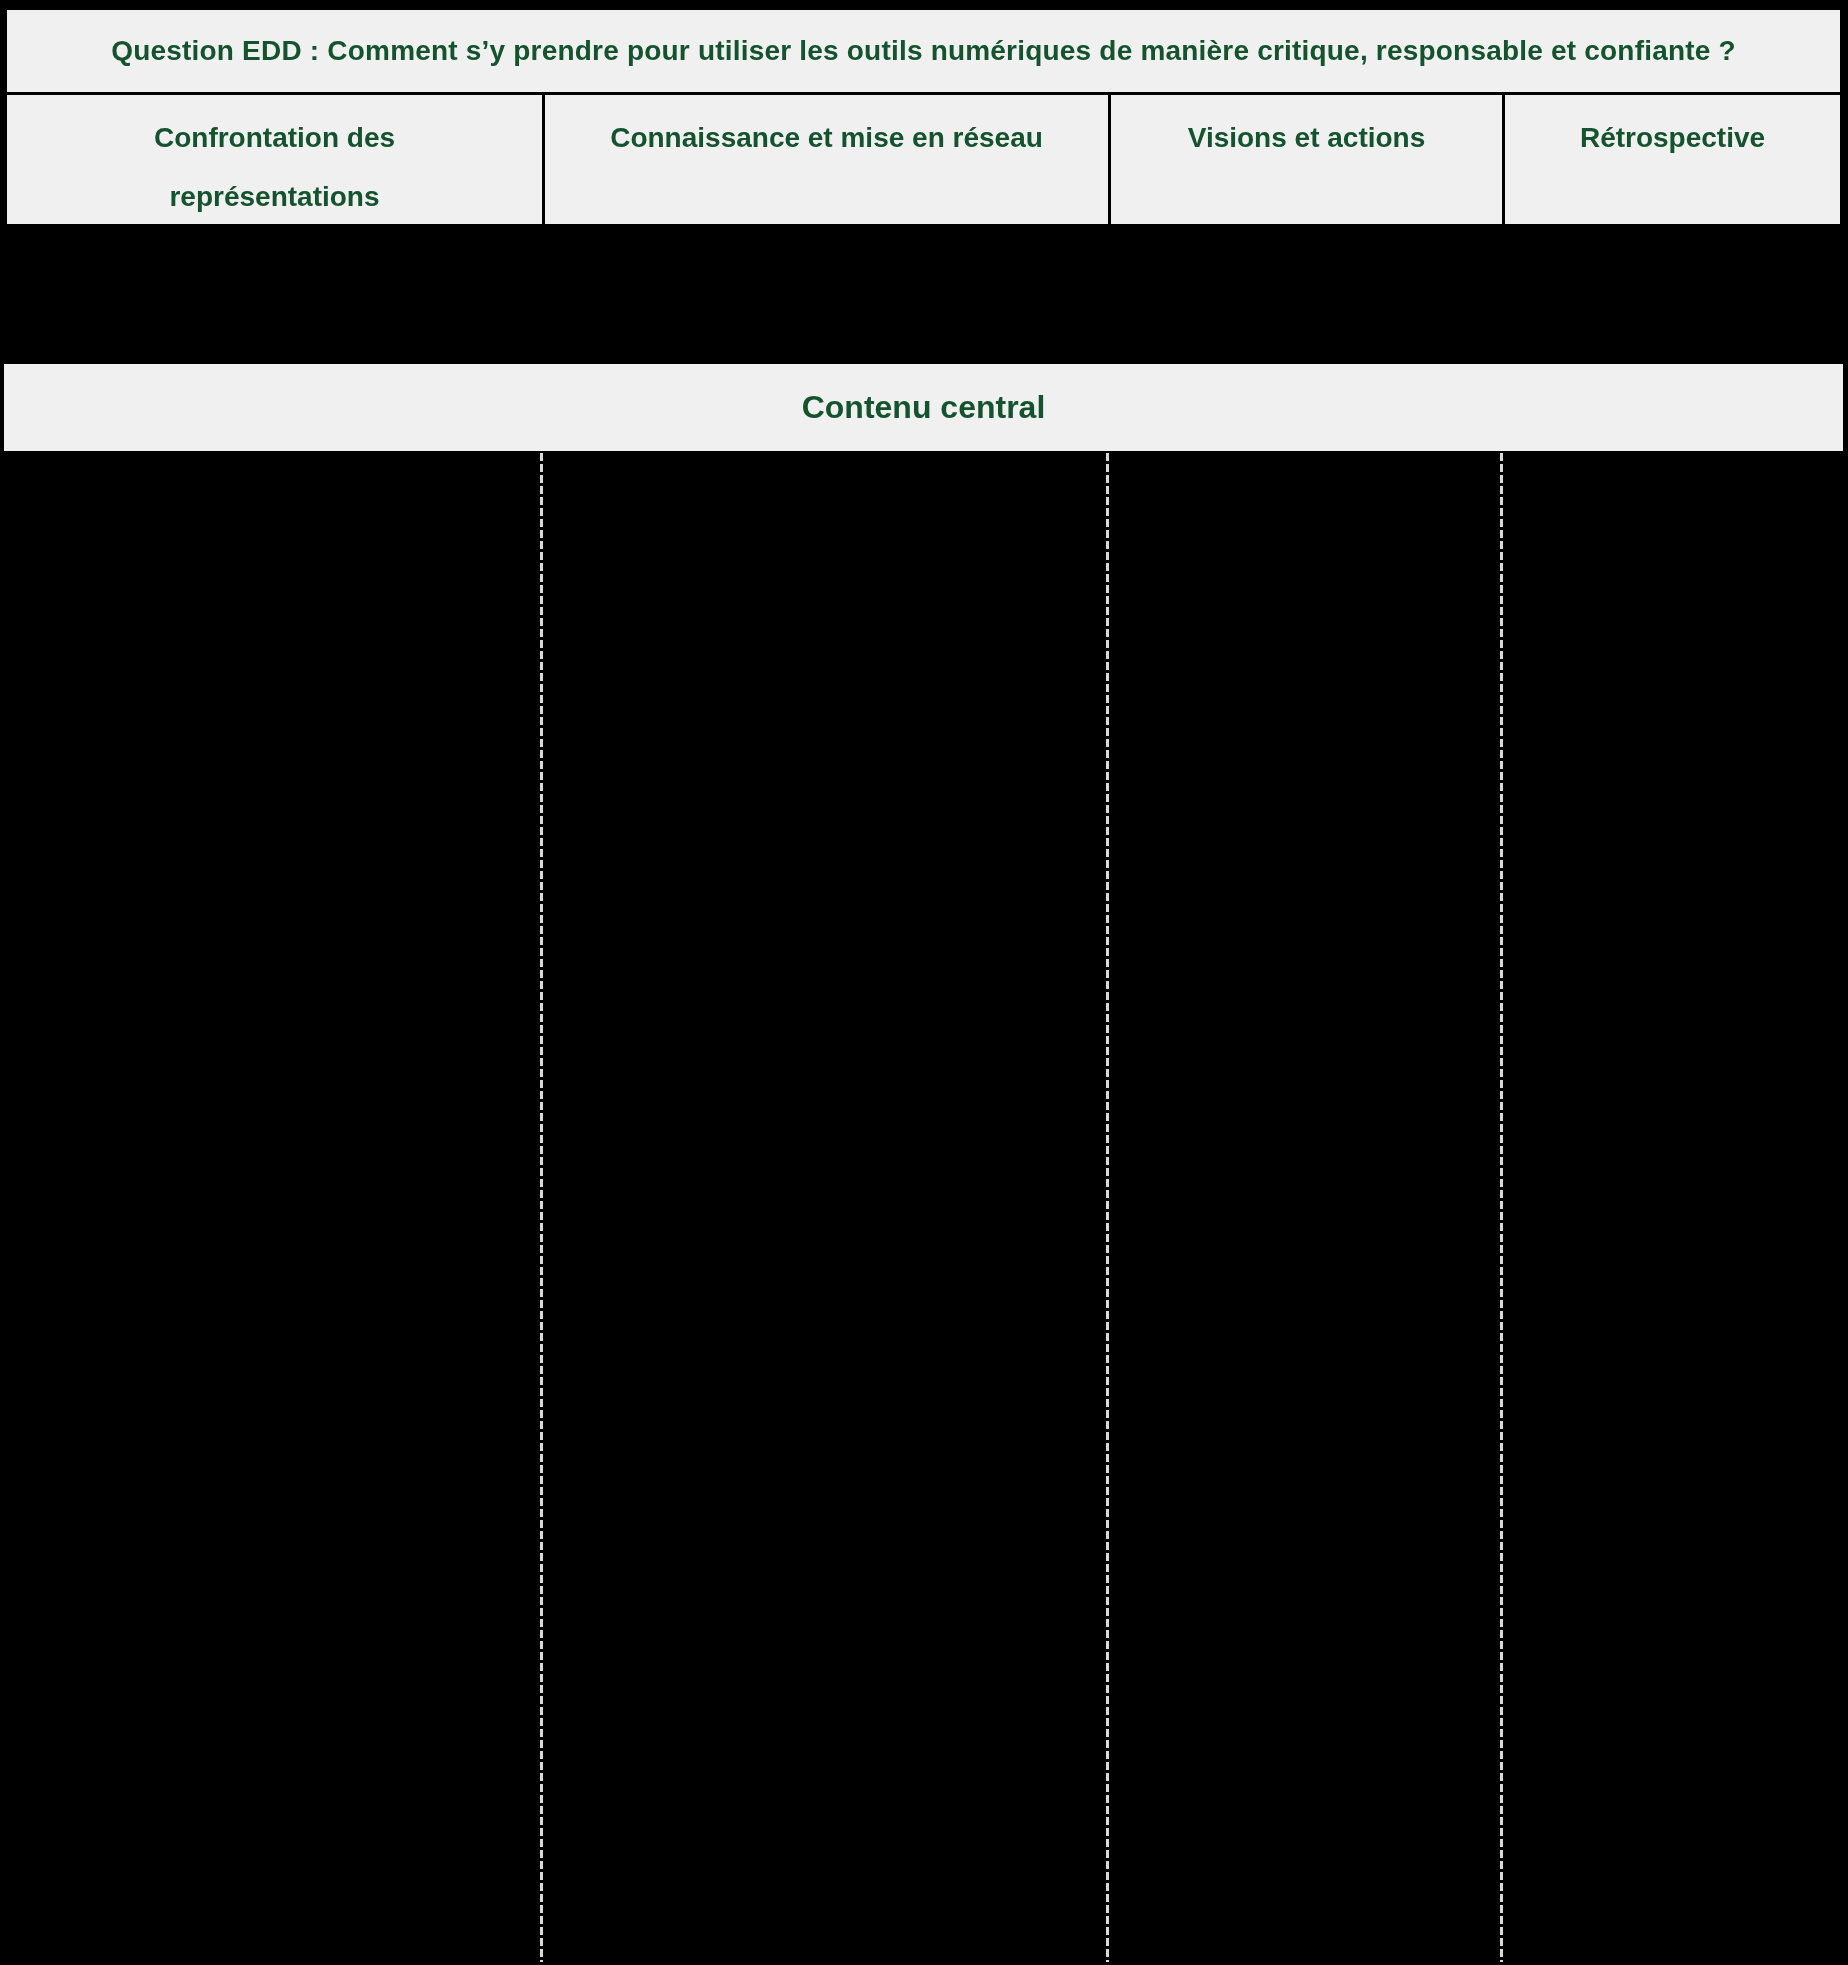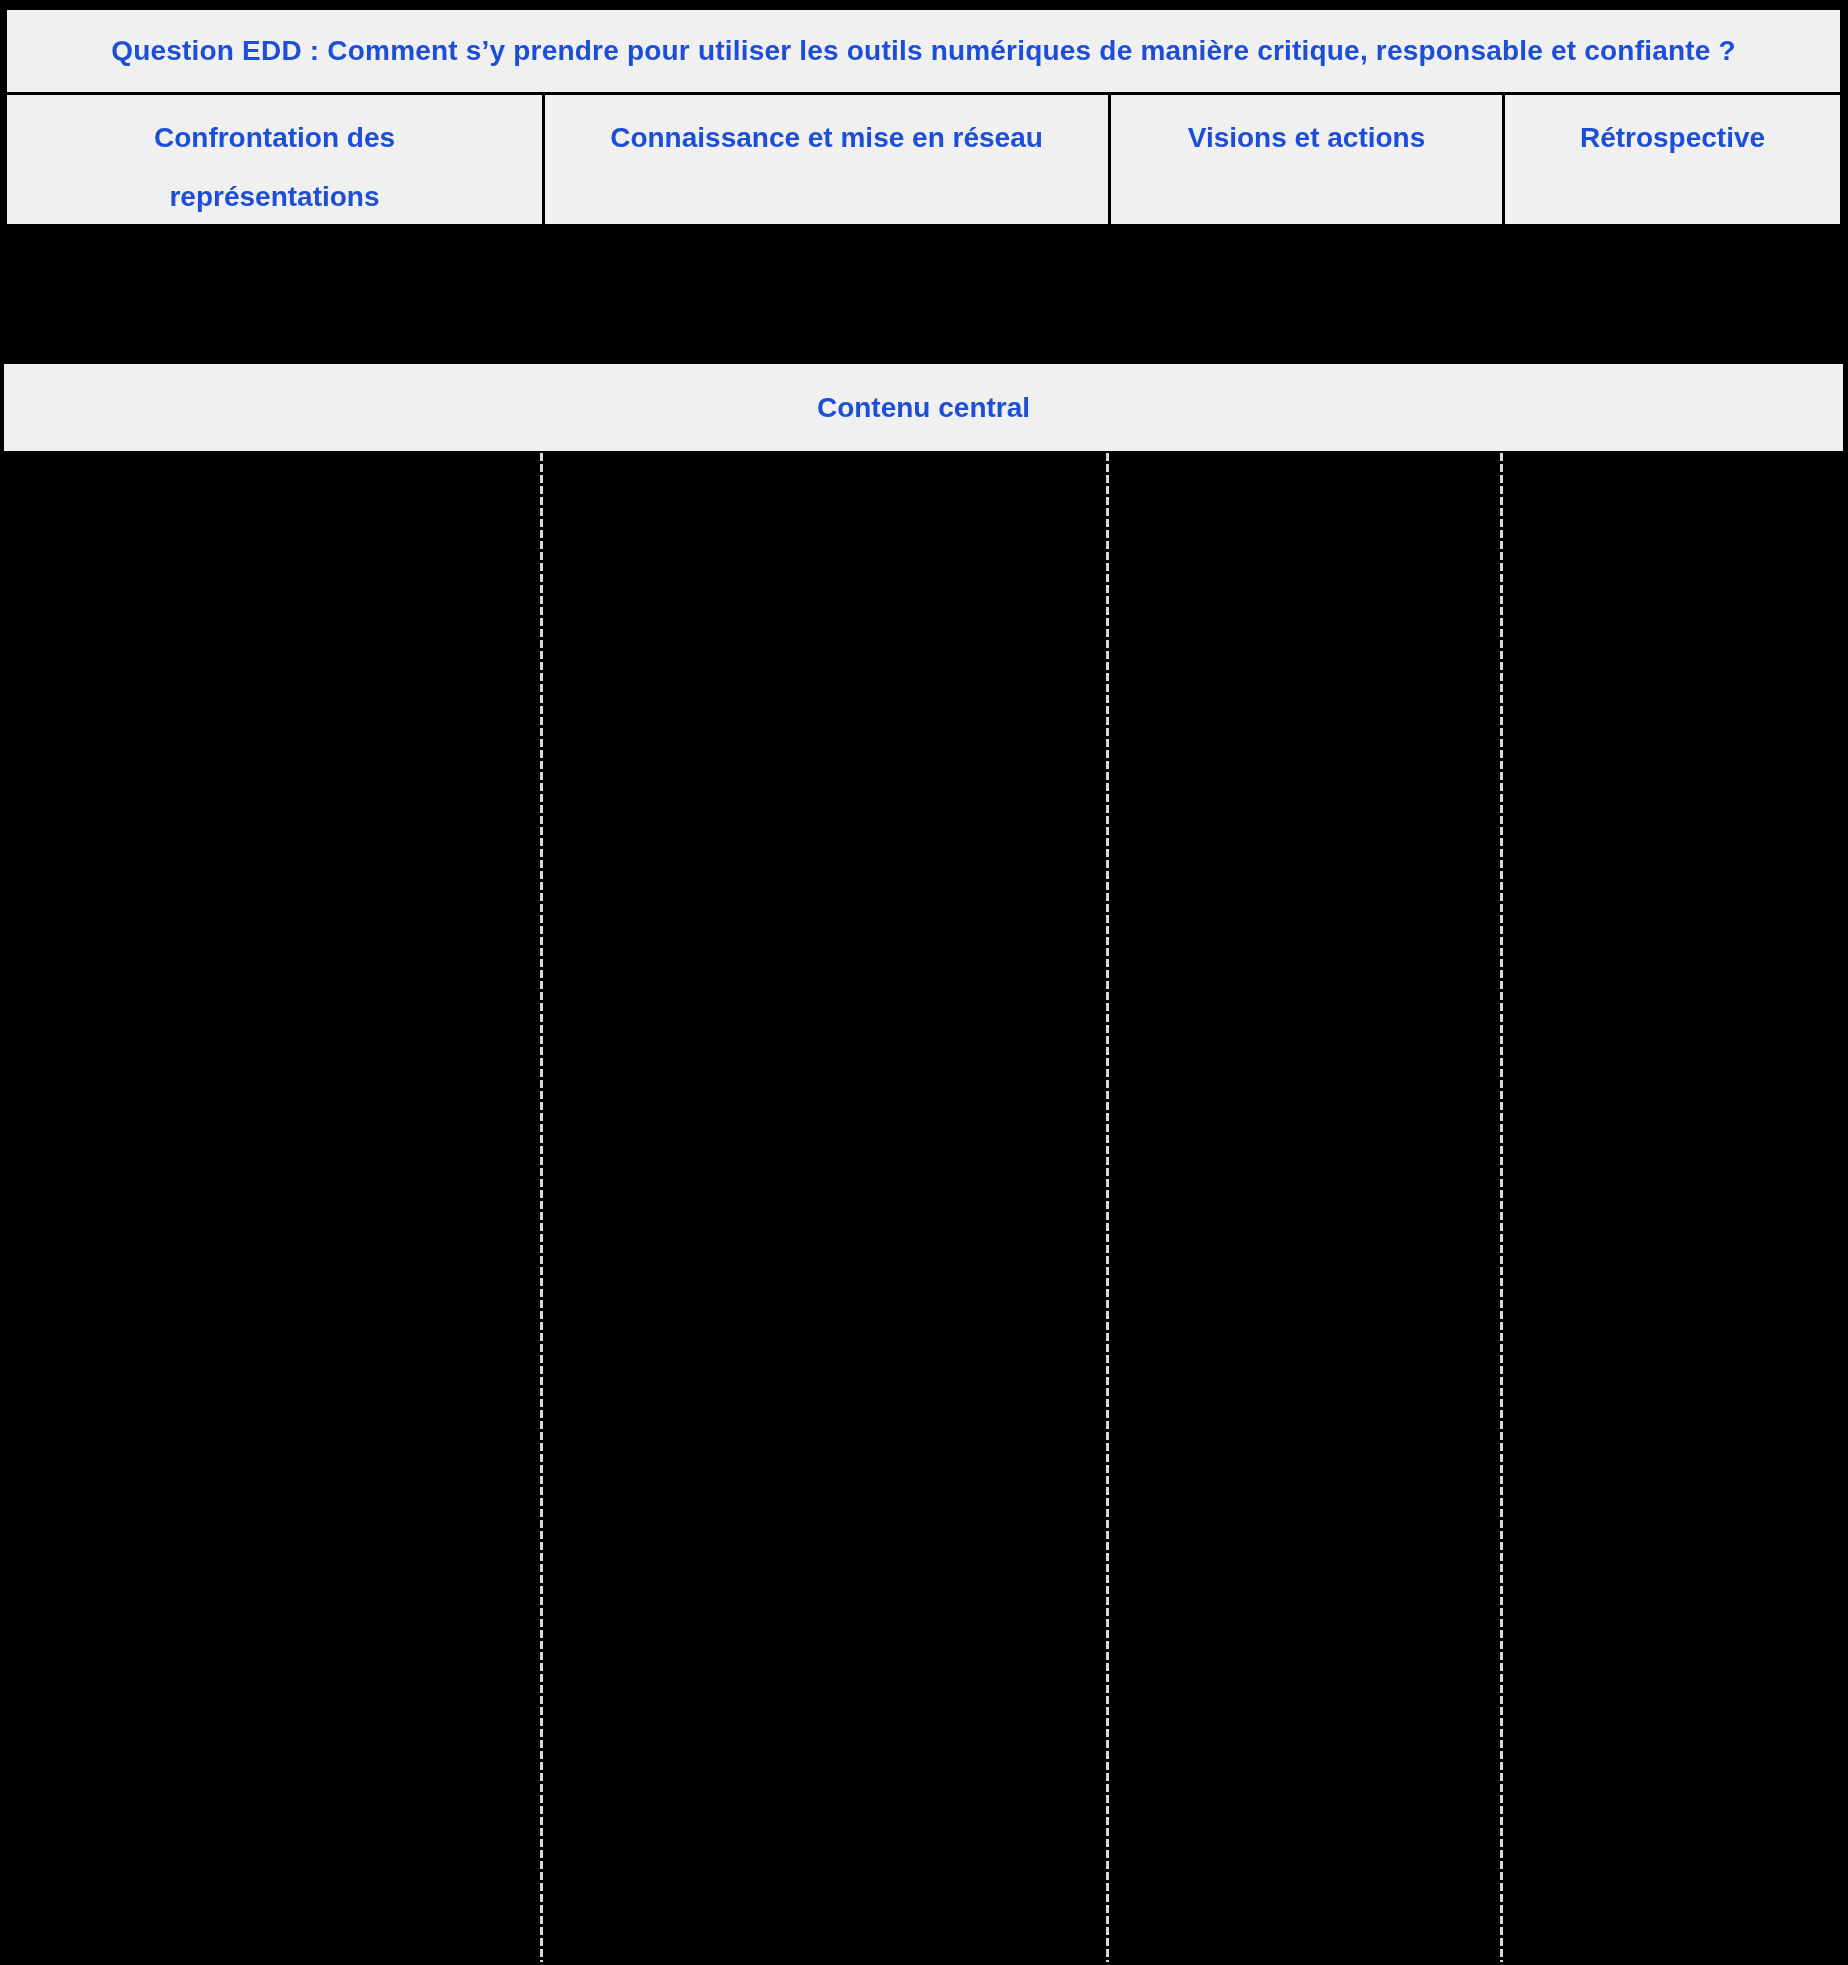--- a/index.html
+++ b/index.html
@@ -6,21 +6,21 @@
     margin: 0;
     padding: 0;
     background: #000000;
   }
   .page {
     position: relative;
     width: 1848px;
     height: 1965px;
     background: #000000;
     font-family: "Liberation Sans", "DejaVu Sans", sans-serif;
-    color: #1d4ed8;
+    color: #14532d;
     overflow: hidden;
   }
   
   .top-panel {
     position: absolute;
     left: 4px;
     top: 7px;
     width: 1839px;
     height: 220px;
     box-sizing: border-box;
@@ -83,21 +83,21 @@
     left: 4px;
     top: 364px;
     width: 1839px;
     height: 87px;
     background: #f0f0f0;
     display: flex;
     align-items: center;
     justify-content: center;
   }
   .central-band .central-label {
-    font-size: 28px;
+    font-size: 32px;
     font-weight: bold;
   }
 
   
   .content-area {
     position: absolute;
     left: 0;
     top: 451px;
     width: 1848px;
     height: 1514px;

